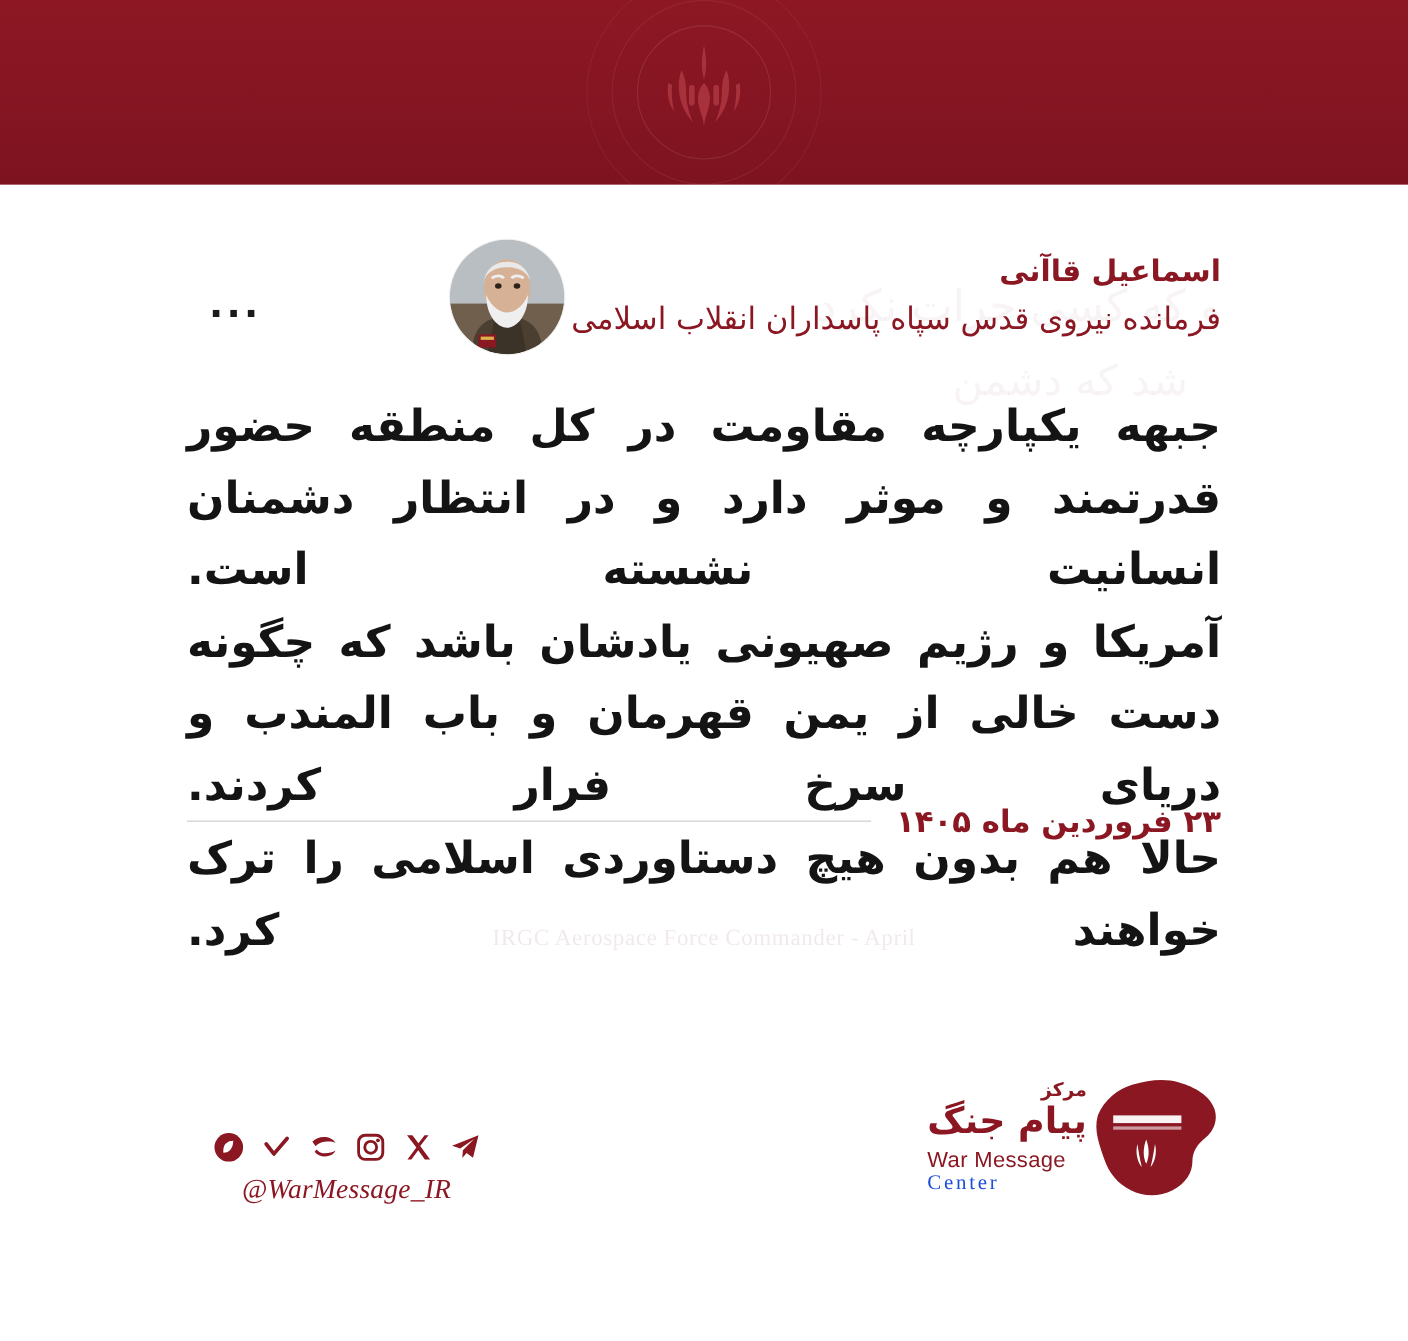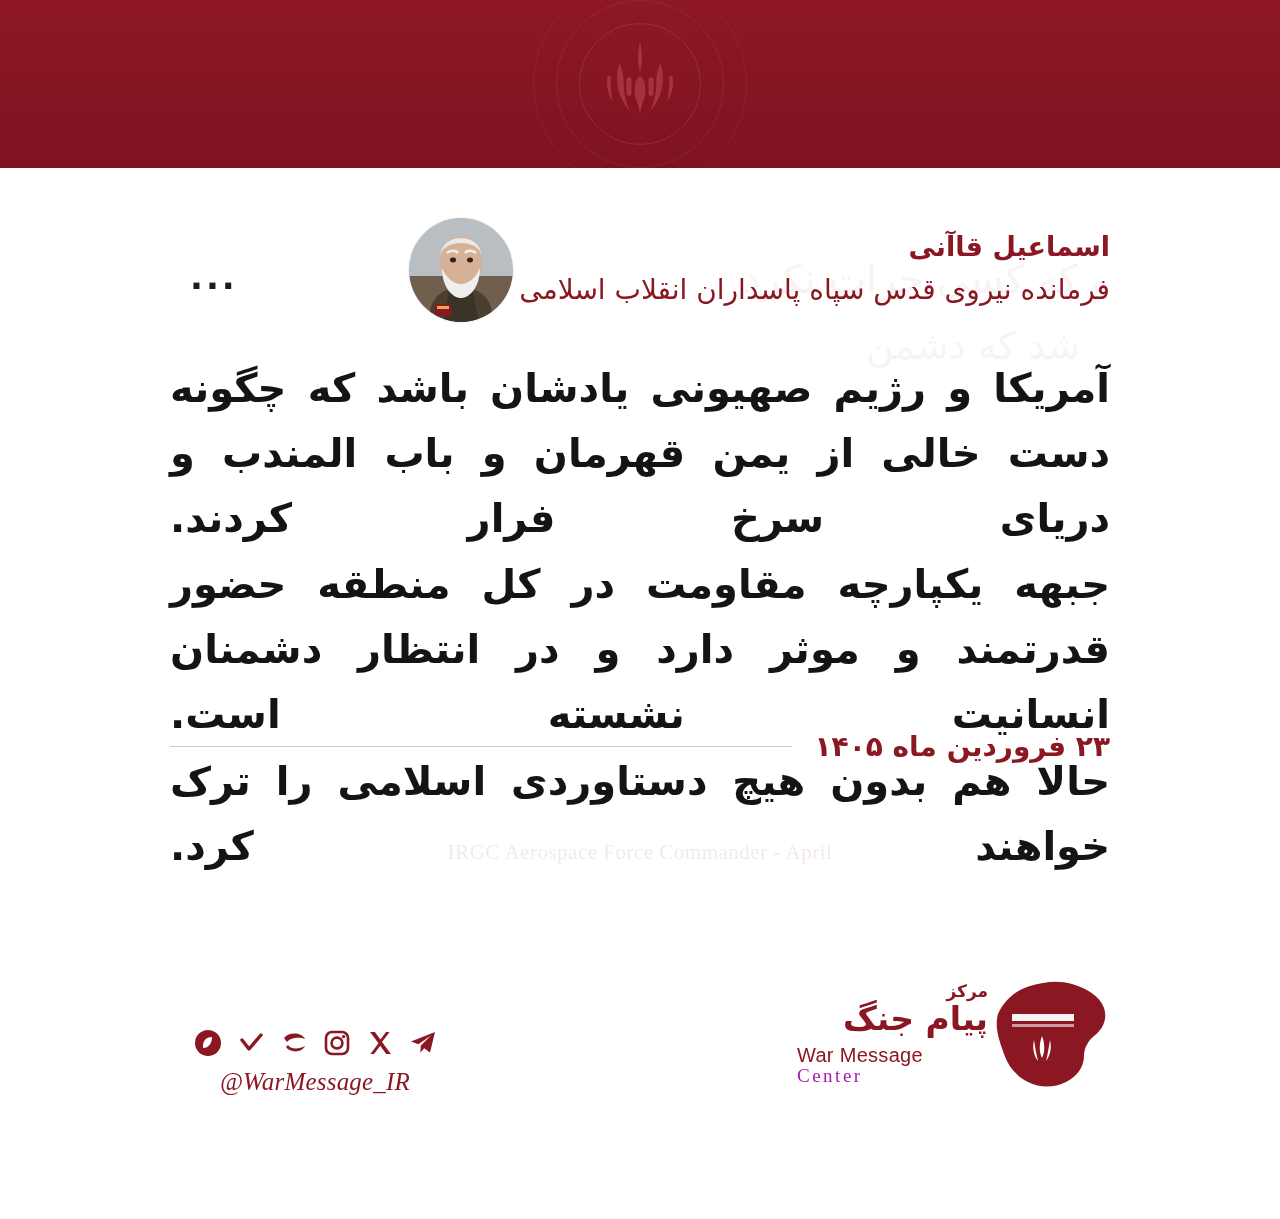--- a/index.html
+++ b/index.html
@@ -209,33 +209,32 @@
     color: #8a1722;
     font-size: 17px;
     font-weight: bold;
     margin-bottom: 1px;
   }
   .brand-fa-big {
     color: #8a1722;
     font-size: 33px;
     font-weight: bold;
     letter-spacing: -0.5px;
-    margin-left: 46px;
   }
   .brand-en-1 {
     color: #8a1722;
     font-size: 20px;
     font-family: Liberation Sans, sans-serif;
     direction: ltr;
     text-align: left;
     margin-top: 6px;
     letter-spacing: .3px;
   }
   .brand-en-2 {
-    color: #a21caf;
+    color: #1d4ed8;
     font-size: 19px;
     font-family: "Liberation Serif", serif;
     direction: ltr;
     text-align: left;
     letter-spacing: 2.5px;
   }
 
   .social {
     position: absolute;
     left: 165px;
@@ -317,22 +316,22 @@
           <path d="M38 35 C41 32 47 32 49 35" stroke="#efefef" stroke-width="2.6" fill="none"></path>
           <path d="M56 35 C58 32 64 32 67 35" stroke="#efefef" stroke-width="2.6" fill="none"></path>
           <rect x="26" y="86" width="16" height="12" fill="#8a1722"></rect>
           <rect x="28" y="88" width="12" height="3" fill="#d9b24a"></rect>
         </g>
       </svg>
     </div>
   </div>
 
   <div class="quote">
+    <p>جبهه یکپارچه مقاومت در کل منطقه حضور قدرتمند و موثر دارد و در انتظار دشمنان انسانیت نشسته است.</p>
     <p>آمریکا و رژیم صهیونی یادشان باشد که چگونه دست خالی از یمن قهرمان و باب المندب و دریای سرخ فرار کردند.</p>
-    <p>جبهه یکپارچه مقاومت در کل منطقه حضور قدرتمند و موثر دارد و در انتظار دشمنان انسانیت نشسته است.</p>
     <p>حالا هم بدون هیچ دستاوردی اسلامی را ترک خواهند کرد.</p>
   </div>
 
   <div class="date-row">
     <div class="date-text">۲۳ فروردین ماه ۱۴۰۵</div>
     <div class="date-rule"></div>
   </div>
 
   <div class="footer-logo">
     <svg class="map-mark" viewBox="0 0 120 132" aria-hidden="true">

